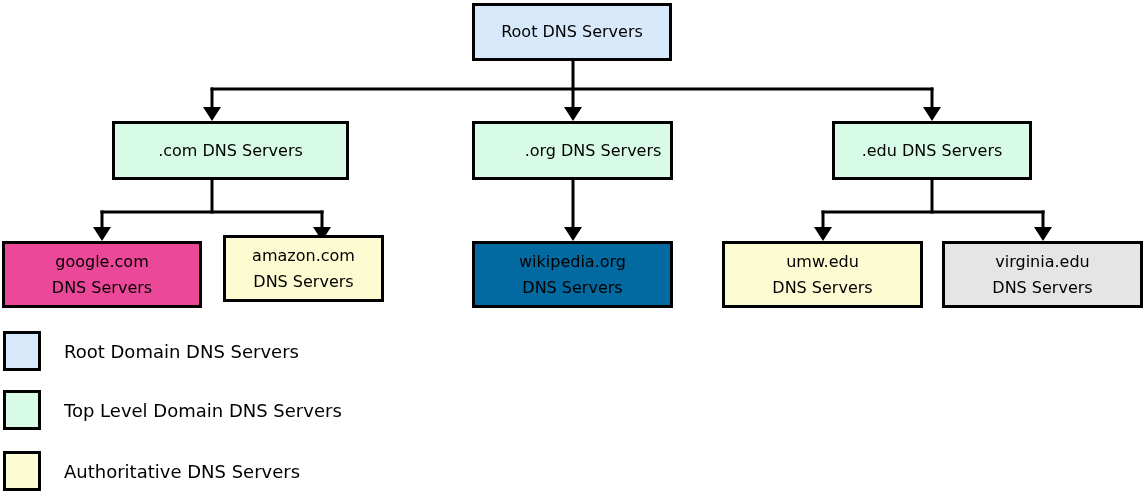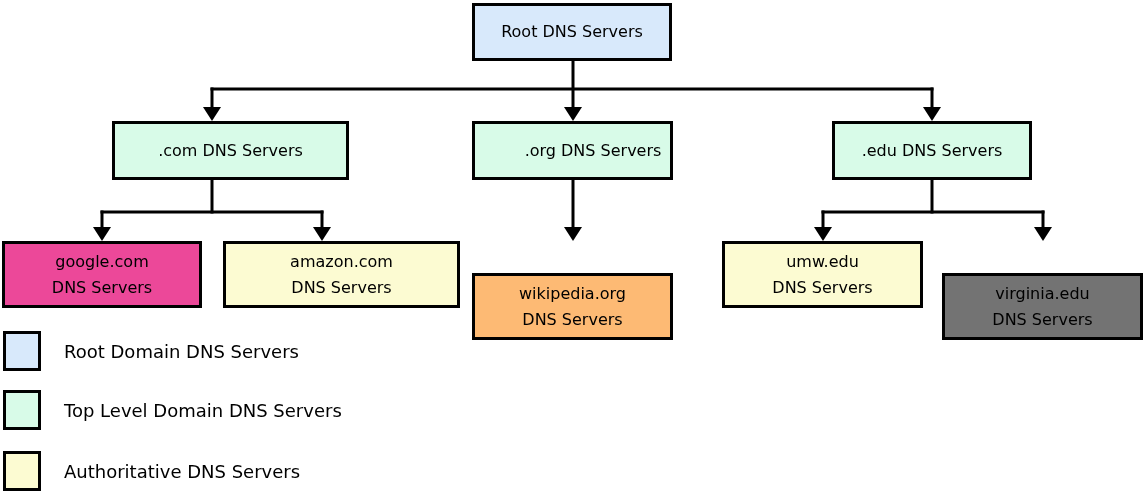--- a/index.html
+++ b/index.html
@@ -25,21 +25,21 @@
     font-size: 16px;
     line-height: 26px;
     white-space: pre-line;
   }
   
   .n-root      { left: 472px; top: 3px;   width: 200px; height: 58px; }
   .n-com       { left: 112px; top: 121px; width: 237px; height: 59px; }
   .n-org       { left: 472px; top: 121px; width: 201px; height: 59px; padding-left: 41px; }
   .n-edu       { left: 832px; top: 121px; width: 200px; height: 59px; }
   .n-google    { left: 2px;   top: 241px; width: 200px; height: 67px; }
-  .n-amazon    { left: 223px; top: 241px; width: 237px; height: 67px; }
+  .n-amazon    { left: 223px; top: 235px; width: 161px; height: 67px; }
   .n-wikipedia { left: 472px; top: 241px; width: 201px; height: 67px; }
   .n-umw       { left: 722px; top: 241px; width: 201px; height: 67px; }
   .n-virginia  { left: 942px; top: 241px; width: 201px; height: 67px; }
   
   .fill-root { background: #d8e9fb; }
   .fill-tld  { background: #d8fbe8; }
   .fill-auth { background: #fcfbd2; }
 
   .legend-row {
     position: absolute;
@@ -110,27 +110,27 @@
   <div class="node n-org fill-tld" style="background: rgb(216, 251, 232);">.org DNS Servers</div>
 
   <div class="node n-edu fill-tld" style="background: rgb(216, 251, 232);">.edu DNS Servers</div>
 
   <div class="node n-google fill-auth" style="background: #ec4899;">google.com
 DNS Servers</div>
 
   <div class="node n-amazon fill-auth" style="background: rgb(252, 251, 210);">amazon.com
 DNS Servers</div>
 
-  <div class="node n-wikipedia fill-auth" style="background: #fdba74; margin-top: 32px;">wikipedia.org
+  <div class="node n-wikipedia fill-auth" style="background: #0369a1;">wikipedia.org
 DNS Servers</div>
 
   <div class="node n-umw fill-auth" style="background: rgb(252, 251, 210);">umw.edu
 DNS Servers</div>
 
-  <div class="node n-virginia fill-auth" style="background: #737373; margin-top: 32px;">virginia.edu
+  <div class="node n-virginia fill-auth" style="background: #e5e5e5;">virginia.edu
 DNS Servers</div>
 
   <div class="legend-row r1">
     <div class="swatch fill-root" style="background: rgb(216, 233, 251);"></div>
     <div class="legend-label">Root Domain DNS Servers</div>
   </div>
 
   <div class="legend-row r2">
     <div class="swatch fill-tld" style="background: rgb(216, 251, 232);"></div>
     <div class="legend-label">Top Level Domain DNS Servers</div>

